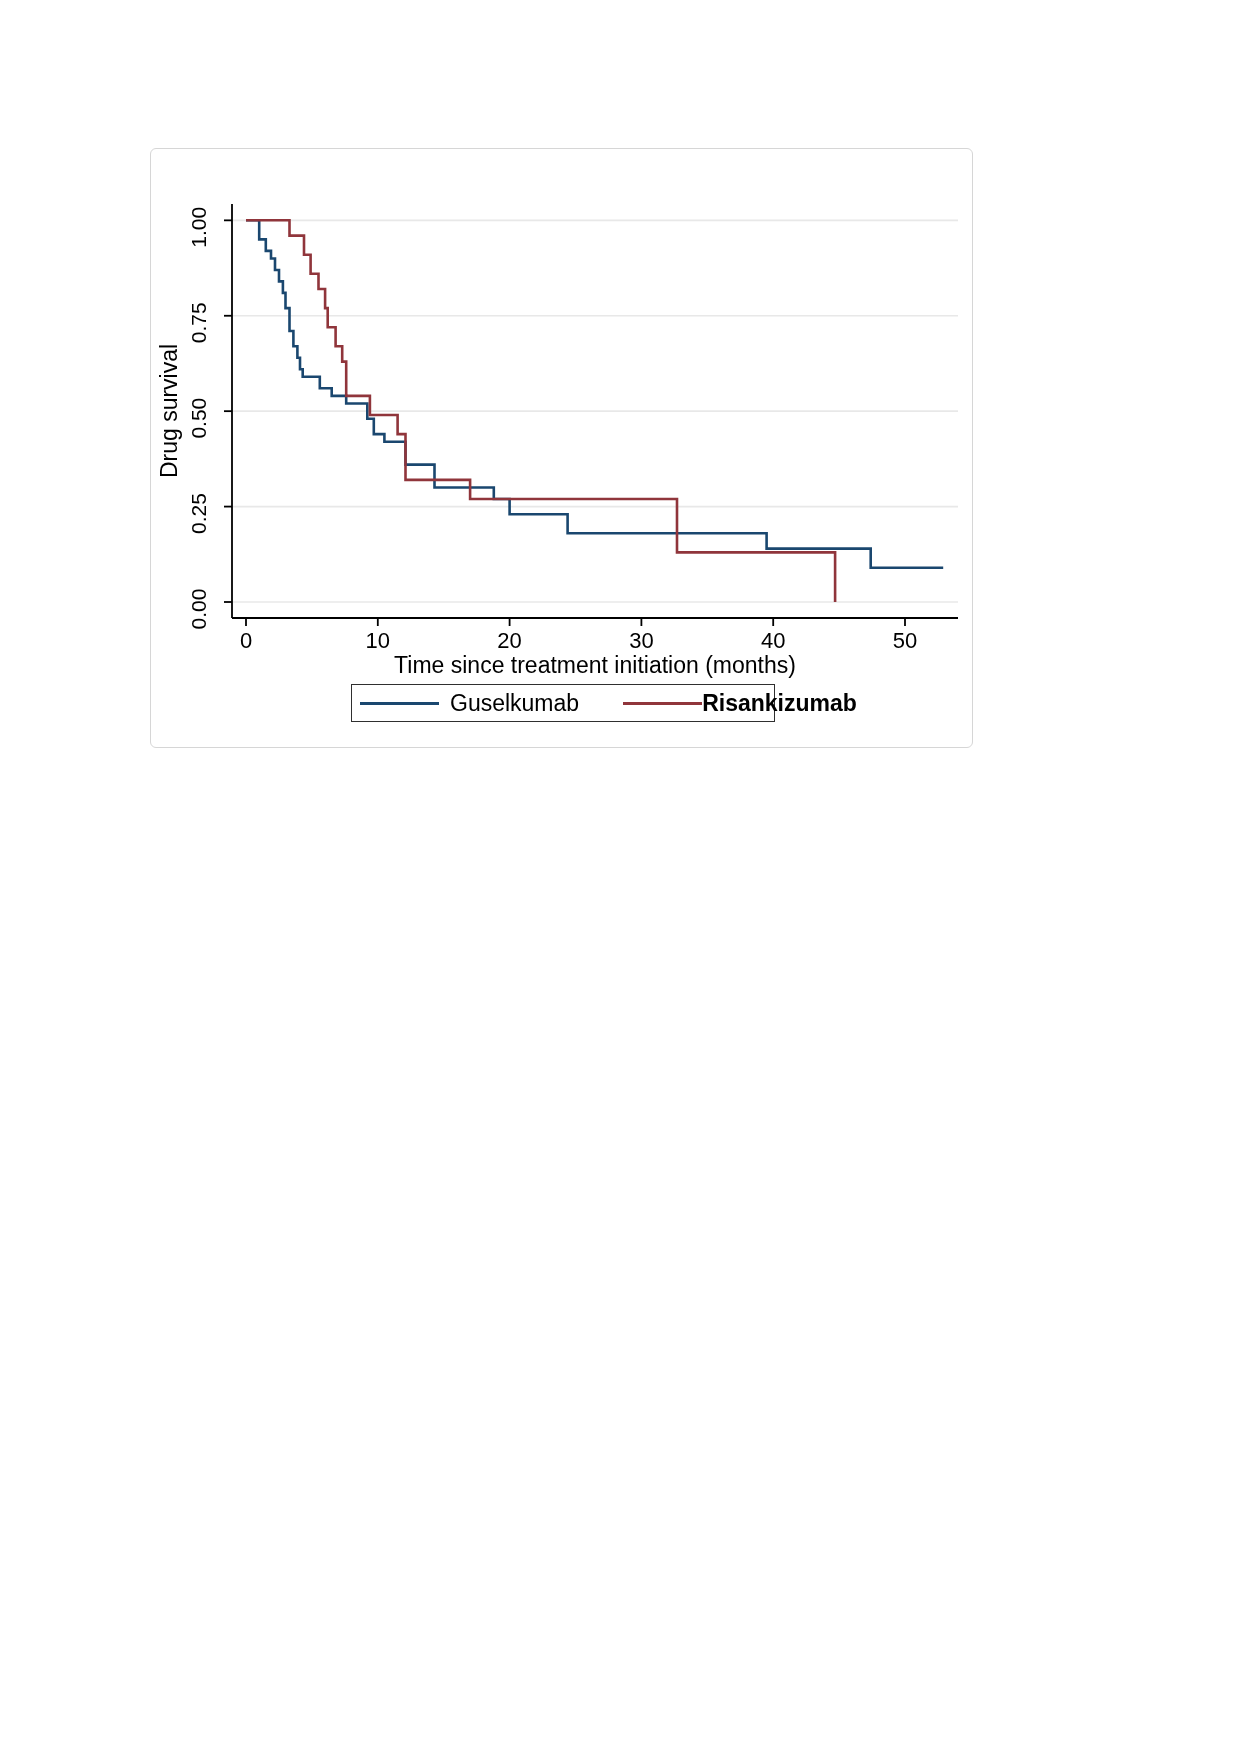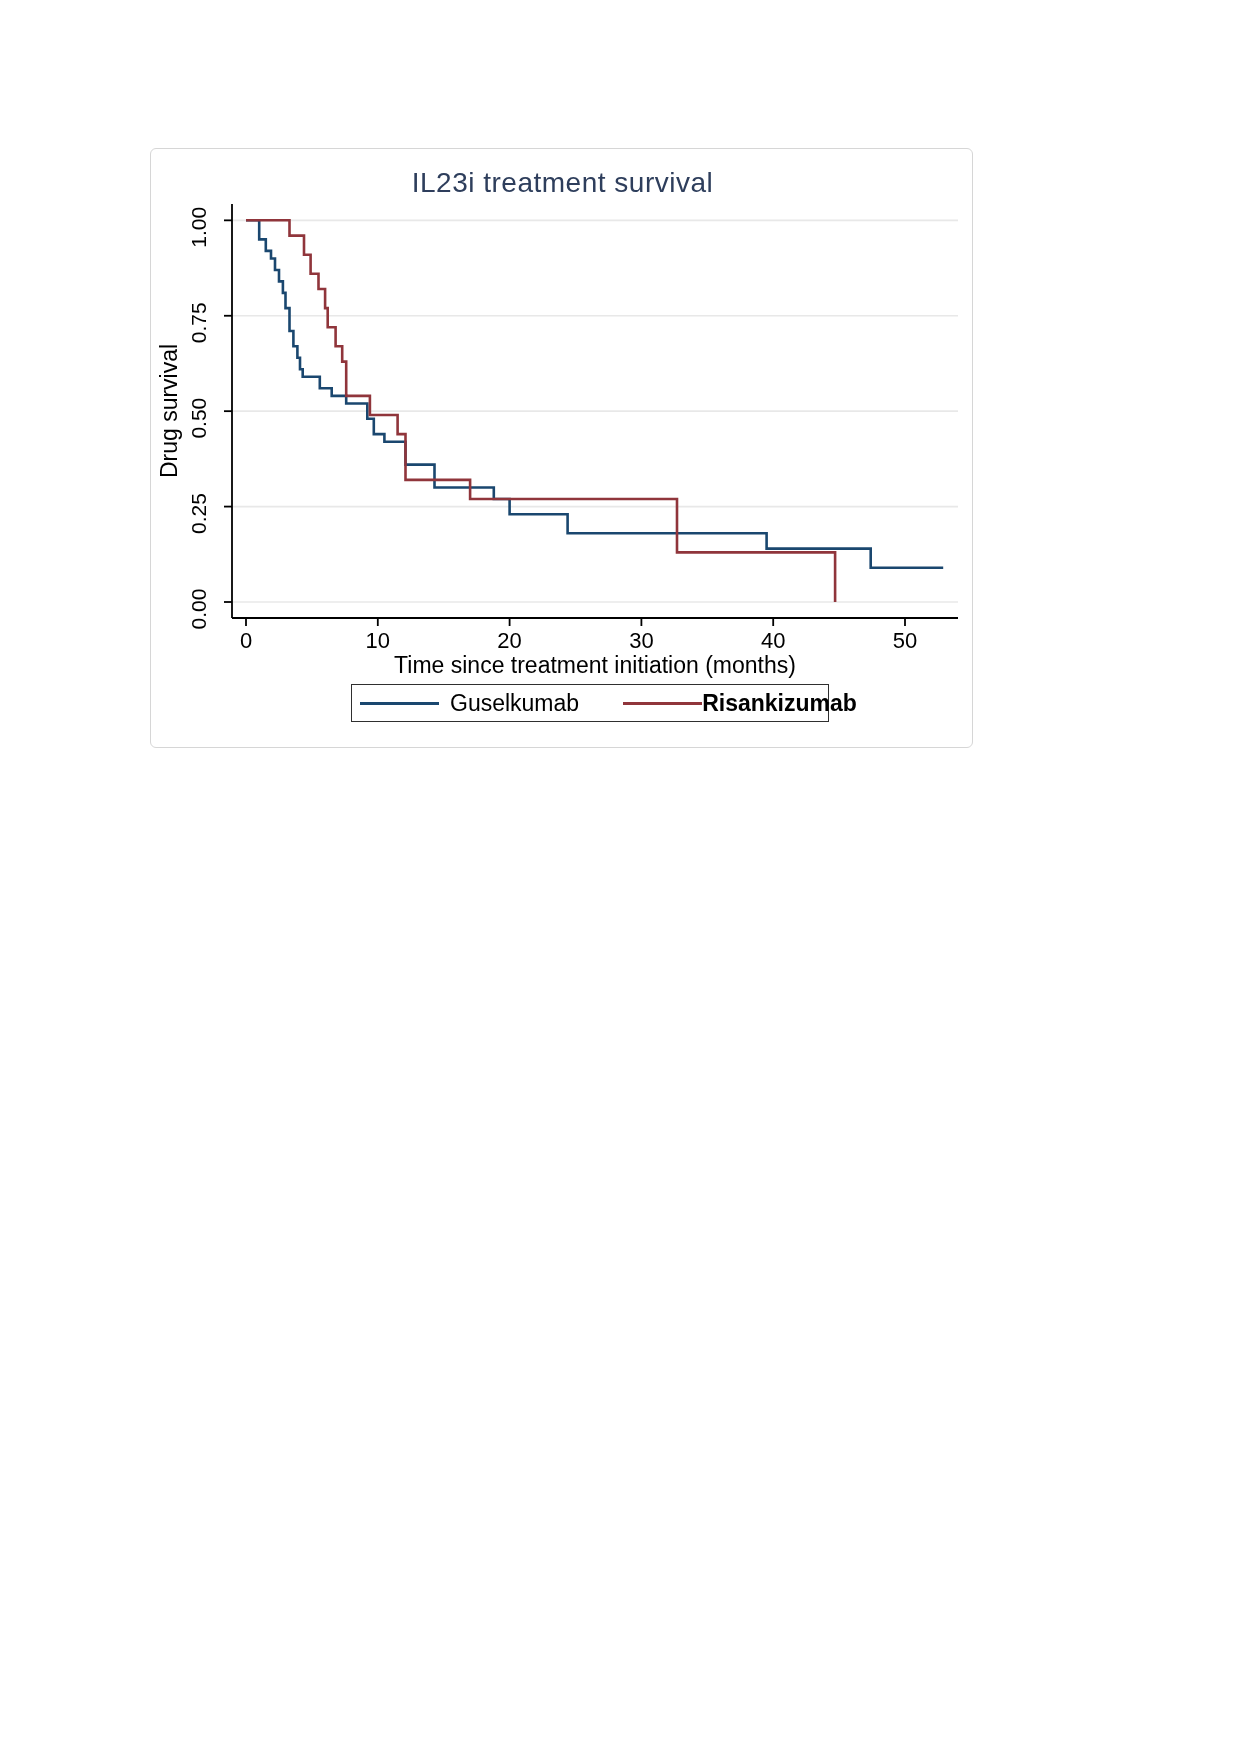--- a/index.html
+++ b/index.html
@@ -3,21 +3,21 @@
 <meta charset="utf-8">
 <style>
   html,body{margin:0;padding:0;background:#ffffff;}
   .page{position:relative;width:1240px;height:1755px;background:#ffffff;overflow:hidden;
         font-family:"Liberation Sans", sans-serif;}
   .chart-card{position:absolute;left:150px;top:148px;width:823px;height:600px;
               background:#ffffff;border:1px solid #d6d6d6;border-radius:6px;box-sizing:border-box;}
   .chart-title{position:absolute;left:0;top:18px;width:823px;text-align:center;
                font-size:28px;letter-spacing:0.5px;}
   .plot-svg{position:absolute;left:0;top:0;width:823px;height:600px;}
-  .legend{position:absolute;left:200px;top:535px;width:478px;height:38px;
+  .legend{position:absolute;left:200px;top:535px;width:424px;height:38px;
           border:1px solid #2f2f2f;background:#ffffff;box-sizing:border-box;
           display:flex;align-items:center;justify-content:flex-start;}
   .legend-swatch{display:inline-block;width:79px;height:3px;margin-left:8px;flex:0 0 auto;}
   .legend-label{font-size:23px;color:#000;margin-left:11px;white-space:nowrap;}
   .legend-label.second{margin-left:0;font-weight:bold;}
   .legend-gap{flex:0 0 36px;}
   svg text{font-family:"Liberation Sans", sans-serif;}
 </style>
 </head>
 <body>
@@ -62,21 +62,20 @@
           <text x="754" y="499" font-size="22" fill="#000" text-anchor="middle">50</text>
         </g>
       <g id="curves">
           <polyline points="95.0,71.3 108.2,71.3 108.2,90.4 114.8,90.4 114.8,101.9 120.0,101.9 120.0,109.5 124.0,109.5 124.0,121.0 128.0,121.0 128.0,132.4 131.9,132.4 131.9,143.9 134.5,143.9 134.5,159.1 138.5,159.1 138.5,182.0 142.4,182.0 142.4,197.3 146.4,197.3 146.4,208.7 149.0,208.7 149.0,220.2 151.7,220.2 151.7,227.8 168.8,227.8 168.8,239.3 180.7,239.3 180.7,246.9 195.2,246.9 195.2,254.5 216.3,254.5 216.3,269.8 222.8,269.8 222.8,285.1 233.4,285.1 233.4,292.7 254.5,292.7 254.5,315.6 283.5,315.6 283.5,338.5 342.8,338.5 342.8,350.0 358.6,350.0 358.6,365.2 416.6,365.2 416.6,384.3 615.6,384.3 615.6,399.6 719.7,399.6 719.7,418.7 792.2,418.7" fill="none" stroke="#1a476f" stroke-width="2.6" stroke-linejoin="miter" stroke-linecap="butt"></polyline>
           <polyline points="95.0,71.3 138.5,71.3 138.5,86.6 153.0,86.6 153.0,105.7 159.6,105.7 159.6,124.8 167.5,124.8 167.5,140.0 174.1,140.0 174.1,159.1 176.7,159.1 176.7,178.2 184.6,178.2 184.6,197.3 191.2,197.3 191.2,212.6 195.2,212.6 195.2,246.9 218.9,246.9 218.9,266.0 246.6,266.0 246.6,285.1 254.5,285.1 254.5,330.9 319.1,330.9 319.1,350.0 526.0,350.0 526.0,403.4 684.1,403.4 684.1,453.0" fill="none" stroke="#90353b" stroke-width="2.6" stroke-linejoin="miter" stroke-linecap="butt"></polyline>
         </g>
       <text x="26" y="262" font-size="23" fill="#000000" text-anchor="middle" transform="rotate(-90,26,262)">Drug survival</text>
       <text x="444" y="524" font-size="23" fill="#000000" text-anchor="middle">Time since treatment initiation (months)</text>
     </svg>
 
-    <div class="chart-title" style="color: rgb(46, 62, 92);">IL23i treatment survival</div>
 
     <div class="legend">
       <span class="legend-swatch" id="swatch-0" style="background: rgb(26, 71, 111);"></span>
       <span class="legend-label">Guselkumab</span>
       <span class="legend-gap"></span>
       <span class="legend-swatch" id="swatch-1" style="background: rgb(144, 53, 59);"></span>
       <span class="legend-label second">Risankizumab</span>
     </div>
   </div>
 </div>

